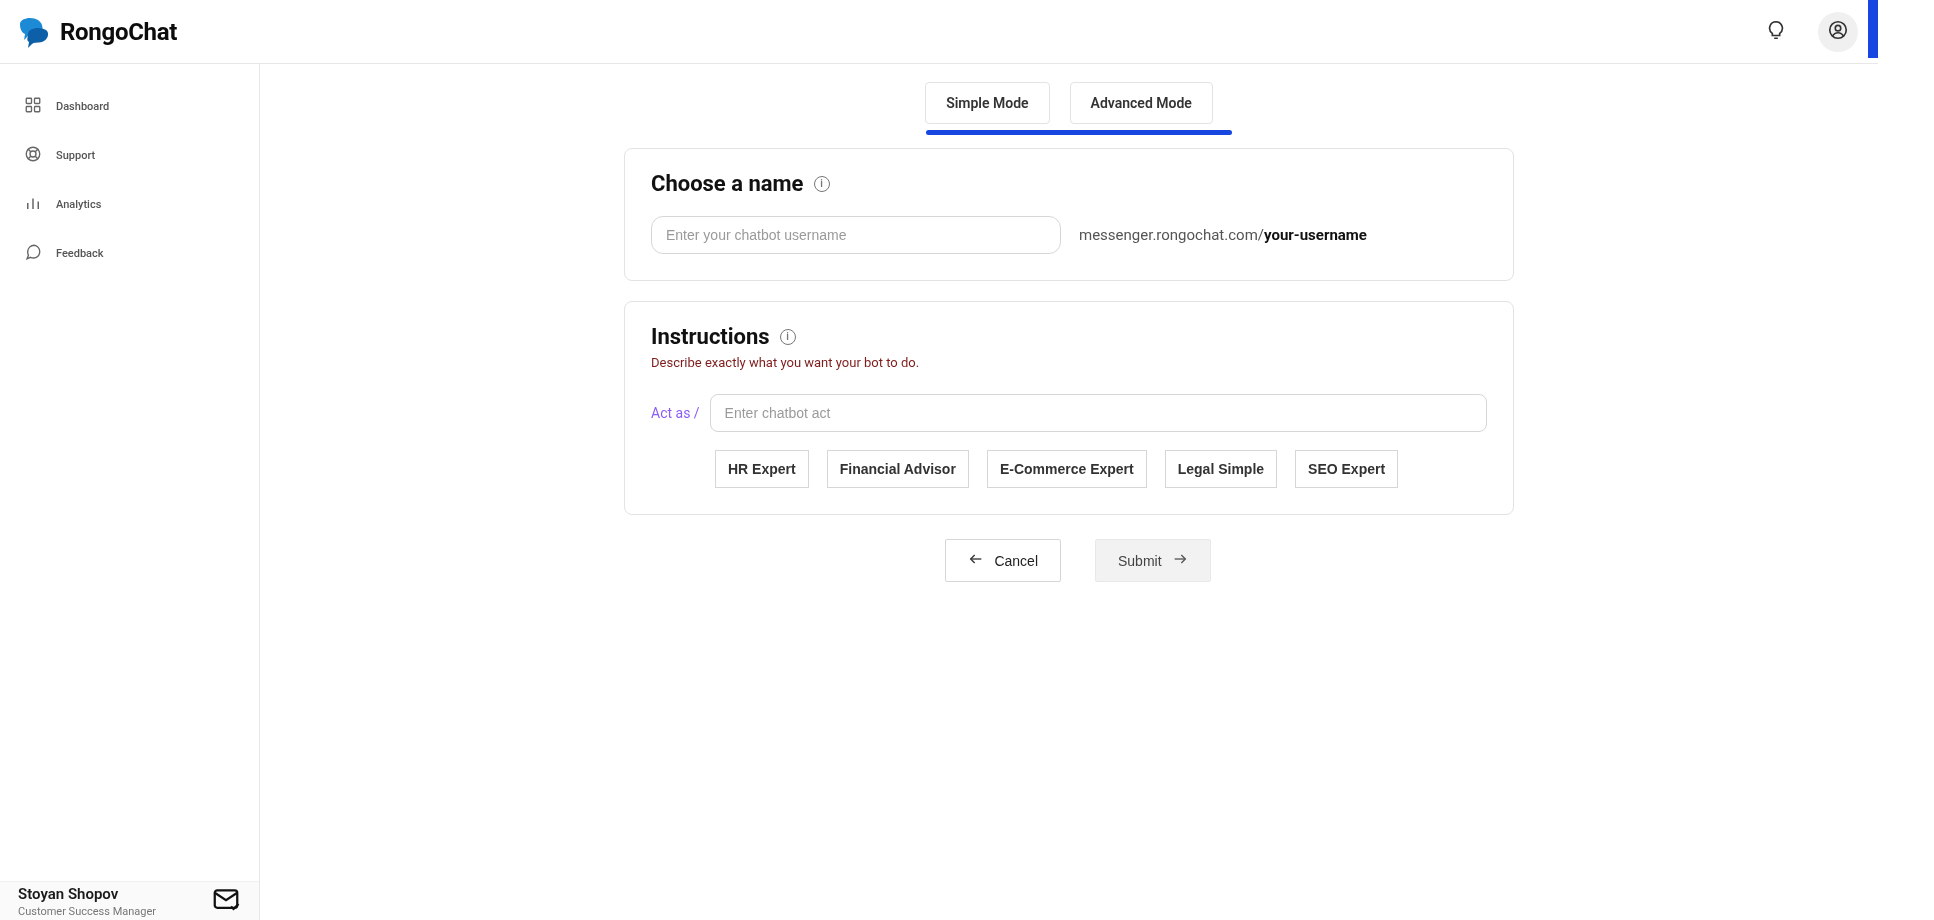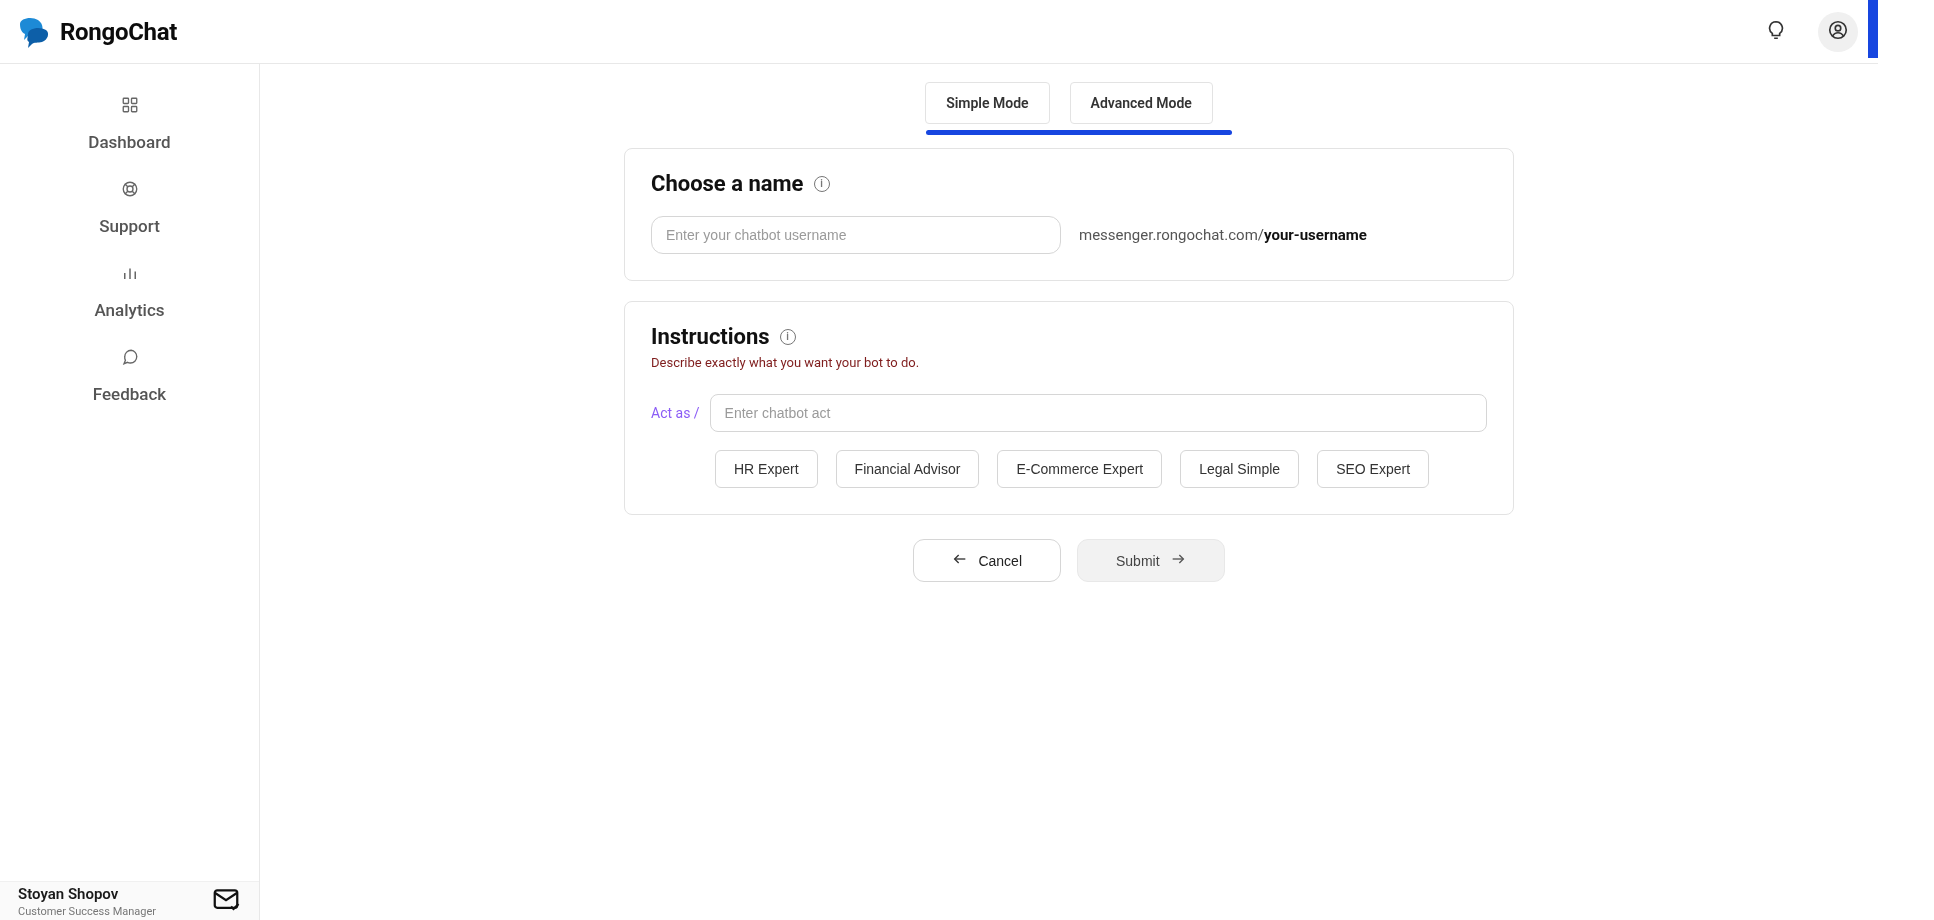--- a/index.html
+++ b/index.html
@@ -84,23 +84,22 @@
       padding: 8px 10px;
     }
     .nav-item {
       display: flex;
       align-items: center;
       gap: 14px;
       padding: 12px 14px;
       border-radius: 6px;
       cursor: pointer;
       color: #555;
-      font-size: 17px;
+      font-size: 11px;
       font-weight: 500;
-      flex-direction: column;
     }
     .nav-item svg {
       flex-shrink: 0;
     }
     .sidebar-footer {
       border-top: 1px solid #f0f0f0;
       background: #fafafa;
       padding: 2px 18px;
       display: flex;
       align-items: center;
@@ -247,45 +246,46 @@
       color: #9a9a9a;
     }
     .chips {
       display: flex;
       gap: 18px;
       margin-top: 18px;
       margin-left: 64px;
     }
     .chip {
       border: 1px solid #d6d6d6;
-      border-radius: 6px;
-      padding: 10px 18px;
-      font-size: 14px;
-      font-weight: 400;
+      border-radius: 0;
+      padding: 10px 12px;
+      font-size: 14px;
+      font-weight: 700;
       color: #333;
       cursor: pointer;
       background: #fff;
     }
     .actions {
       display: flex;
       gap: 16px;
       margin-top: 4px;
     }
     .btn {
       display: flex;
       align-items: center;
       gap: 10px;
-      padding: 11px 38px;
-      border-radius: 11px;
+      padding: 11px 22px;
+      border-radius: 2px;
       font-size: 14px;
       font-weight: 500;
       cursor: pointer;
       border: 1px solid #d6d6d6;
       background: #fff;
       color: #222;
+      margin-left: 18px;
     }
     .btn.submit {
       background: #f2f2f2;
       border: 1px solid #e8e8e8;
       color: #444;
     }
     .right-accent {
       position: absolute;
       top: 0;
       right: 0;

